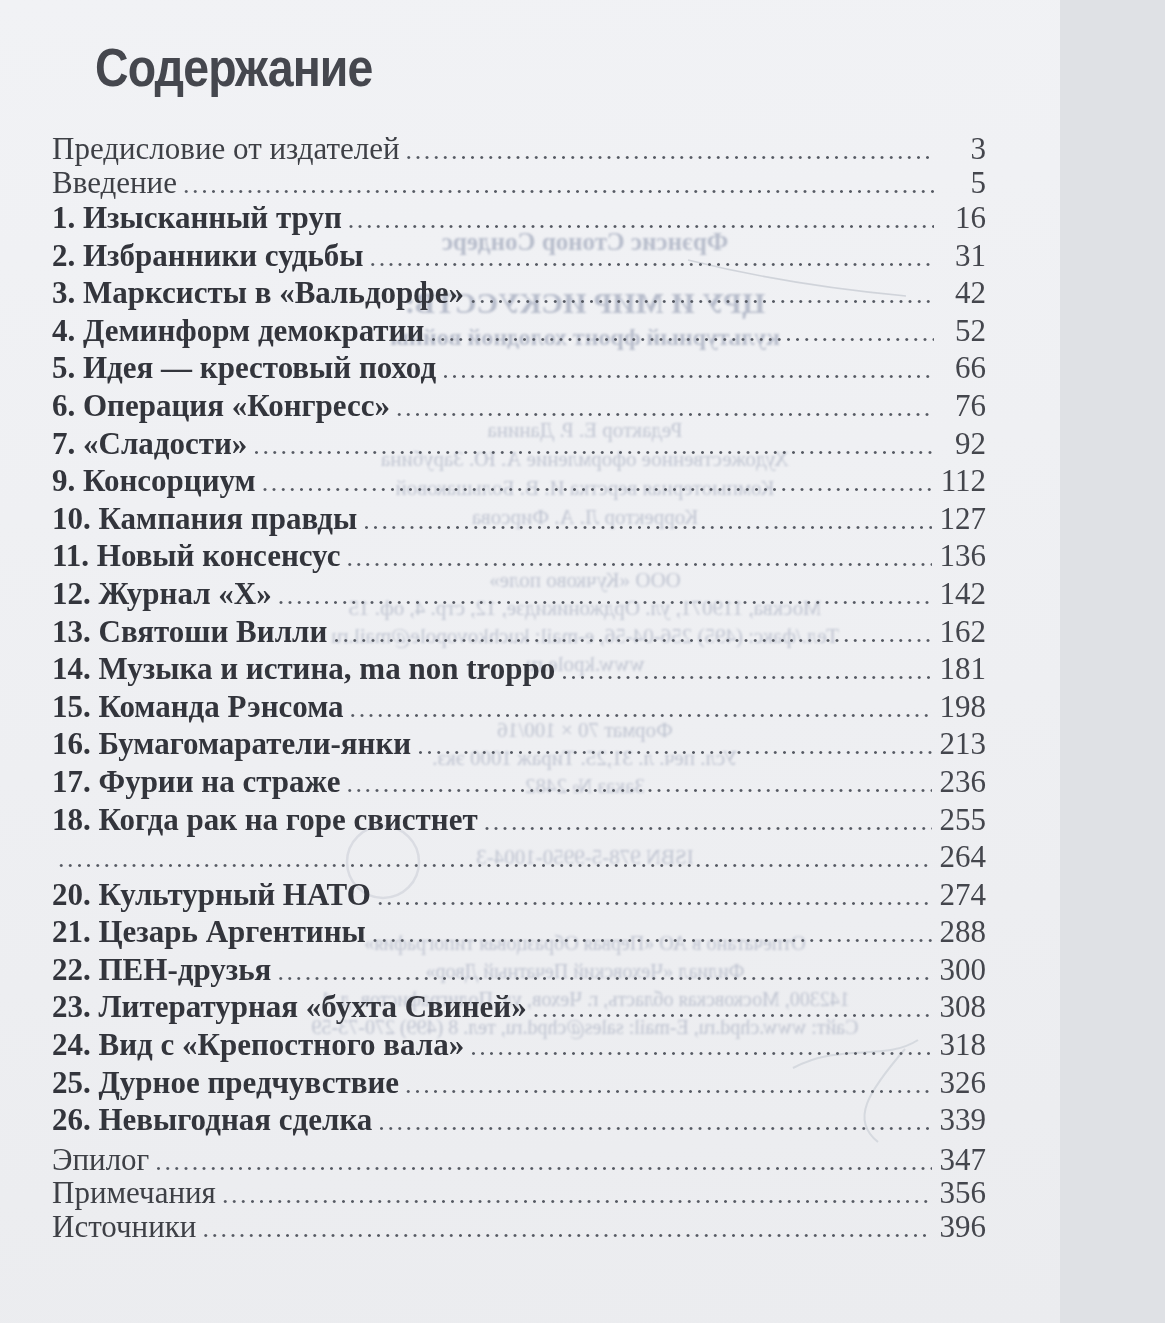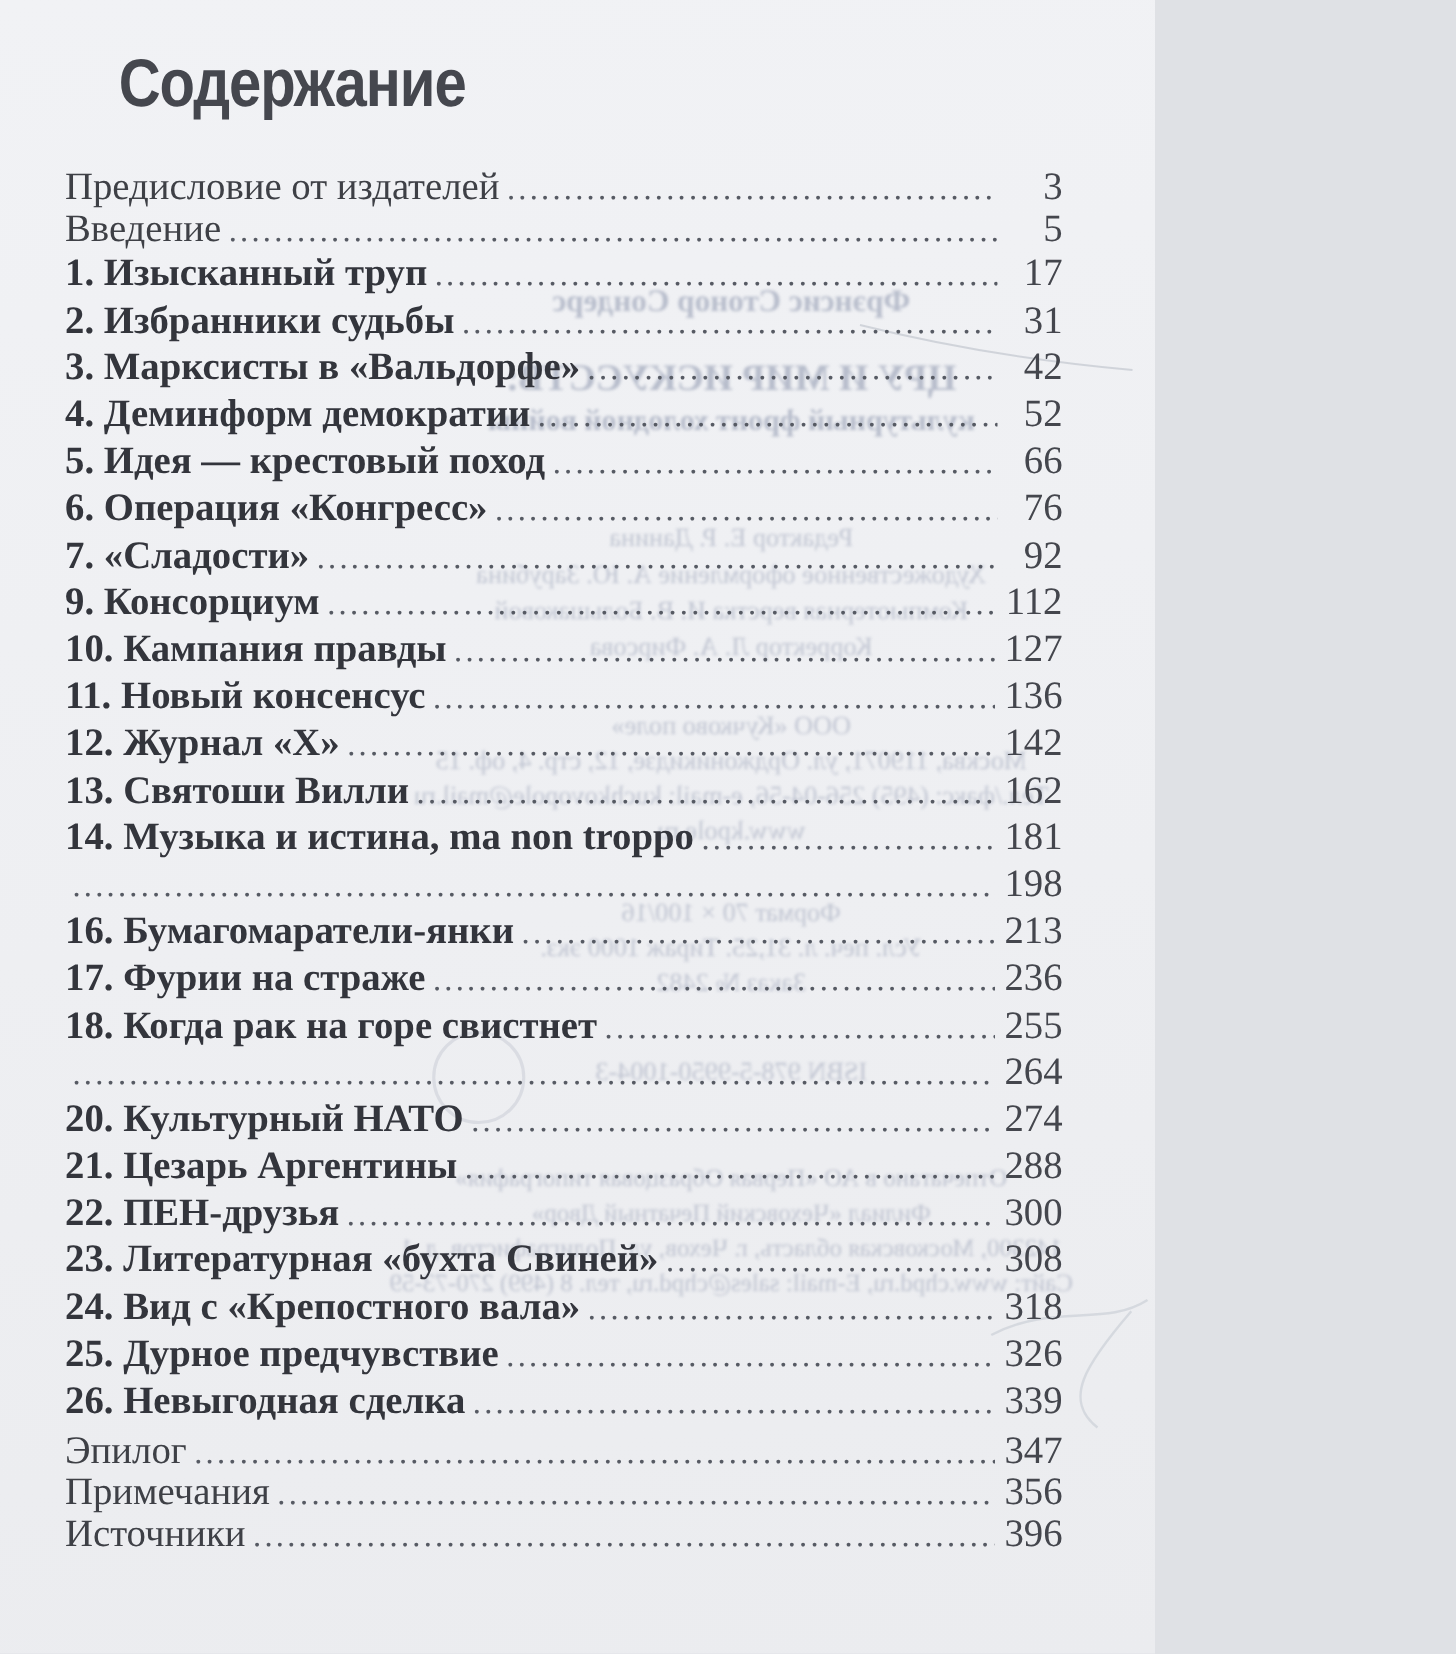--- a/index.html
+++ b/index.html
@@ -1,18 +1,18 @@
 <!DOCTYPE html>
 <html><head>
 <meta charset="utf-8">
 <style>
   html,body{margin:0;padding:0;background:#dfe1e5;}
   .page{
     position:relative;
-    width:924px;height:1323px;
+    width:1060px;height:1323px;
     background:linear-gradient(175deg,#f1f2f5 0%,#eeeff2 55%,#ebecef 100%);
     overflow:hidden;
     font-family:"Liberation Serif", serif;
   }
   .title{
     position:absolute;left:95px;top:36px;margin:0;
     font-family:"Liberation Sans", sans-serif;
     font-weight:700;font-size:54px;color:#45474e;
     letter-spacing:-1px;
     transform:scaleX(.86);transform-origin:left center;
@@ -99,21 +99,21 @@
 
   <div class="row front">
     <span class="label">Введение</span>
     <span class="dots"></span>
     <span class="num">5</span>
   </div>
 
   <div class="row chapter">
     <span class="label">1. Изысканный труп</span>
     <span class="dots"></span>
-    <span class="num">17</span>
+    <span class="num">16</span>
   </div>
 
   <div class="row chapter">
     <span class="label">2. Избранники судьбы</span>
     <span class="dots"></span>
     <span class="num">31</span>
   </div>
 
   <div class="row chapter">
     <span class="label">3. Марксисты в «Вальдорфе»</span>
@@ -176,20 +176,21 @@
     <span class="num">162</span>
   </div>
 
   <div class="row chapter">
     <span class="label">14. Музыка и истина, ma non troppo</span>
     <span class="dots"></span>
     <span class="num">181</span>
   </div>
 
   <div class="row chapter">
+    <span class="label">15. Команда Рэнсома</span>
     <span class="dots"></span>
     <span class="num">198</span>
   </div>
 
   <div class="row chapter">
     <span class="label">16. Бумагомаратели-янки</span>
     <span class="dots"></span>
     <span class="num">213</span>
   </div>
 

